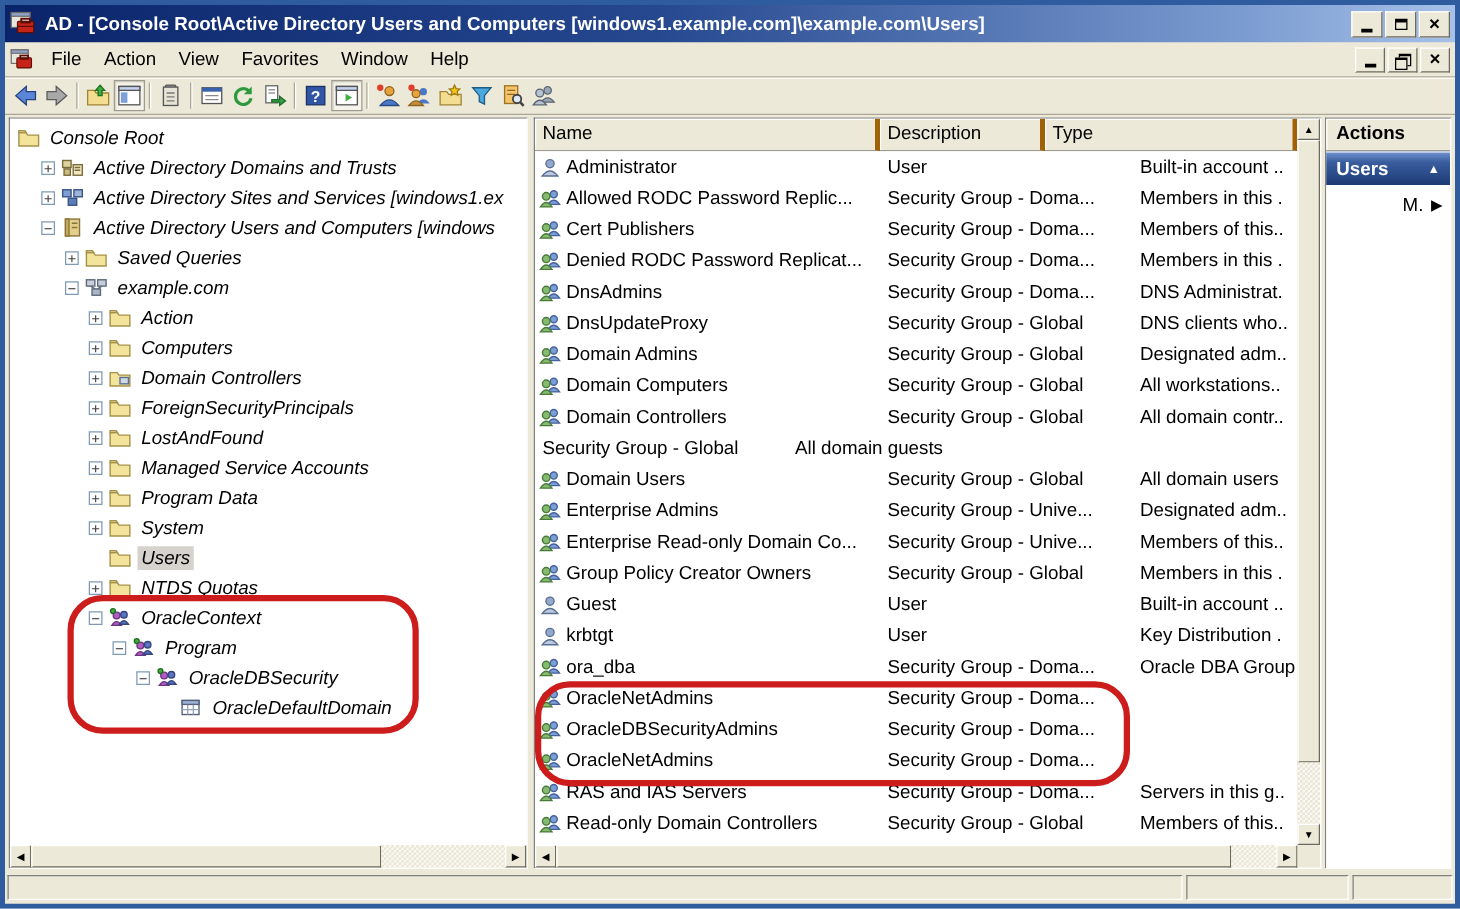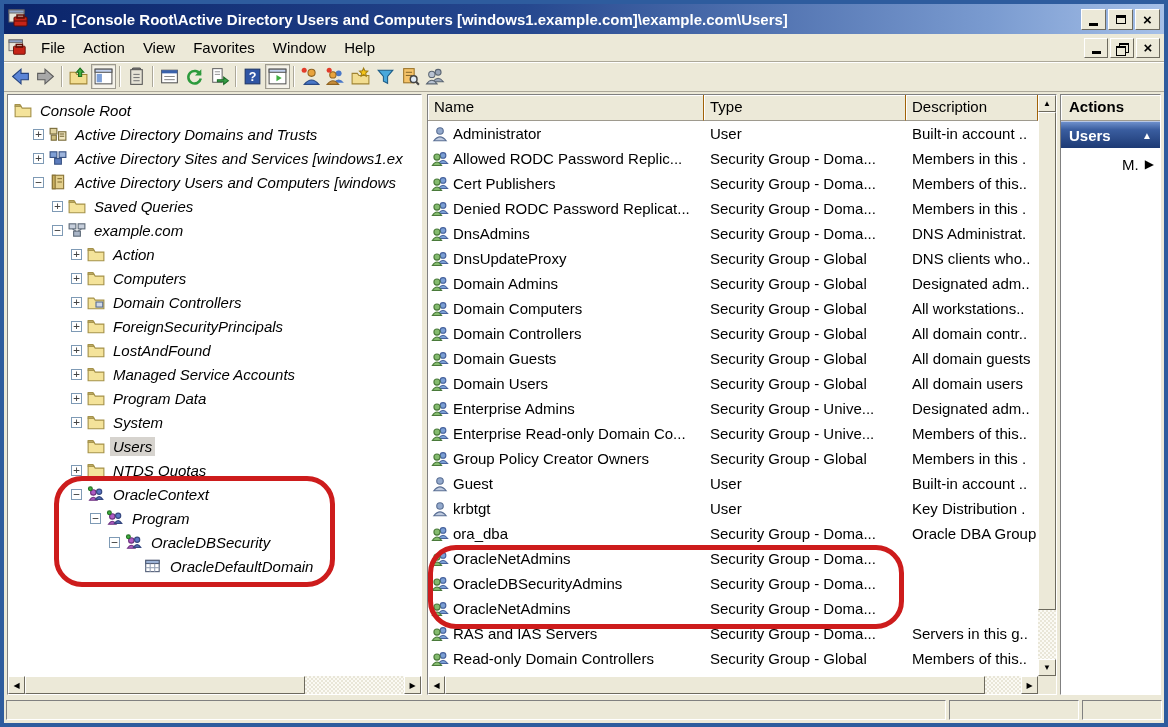--- a/index.html
+++ b/index.html
@@ -55,21 +55,21 @@
   .toggle.blank{visibility:hidden;}
   .ticon{width:18px;height:16px;flex:0 0 18px;margin-right:5px;}
   .tlabel{padding:1px 3px;font-style:italic;}
   .trow.sel .tlabel{background:#d6d3ce;}
   .splitter{width:5px;flex:0 0 5px;}
   
   .list-pane{flex:1;display:flex;flex-direction:column;min-width:0;min-height:0;}
   .list-top{flex:1;display:flex;min-height:0;}
   .list-view{flex:1;display:flex;flex-direction:column;min-width:0;overflow:hidden;background:#fff;}
   .list-header{display:flex;flex:0 0 26px;height:26px;}
-  .hcell{background:#ece9d8;border-right:1px solid #a16207;border-bottom:1px solid #9e9a8e;
+  .hcell{background:#ece9d8;border-right:4px solid #a16207;border-bottom:1px solid #9e9a8e;
     box-shadow:inset 1px 1px 0 #fff;padding:3px 6px;white-space:nowrap;overflow:hidden;}
   .hcell.c1{width:276px;flex:0 0 276px;}
   .hcell.c2{width:202px;flex:0 0 202px;}
   .hcell.c3{flex:1;}
   .list-rows{flex:1;overflow:hidden;background:#fff;}
   .lrow{display:flex;height:25px;align-items:center;}
   .lcell{white-space:nowrap;overflow:hidden;padding:0 6px;}
   .lcell.c1{width:276px;flex:0 0 276px;display:flex;align-items:center;padding-left:3px;}
   .lcell.c2{width:202px;flex:0 0 202px;}
   .lcell.c3{flex:1;padding-right:0;}
@@ -521,22 +521,22 @@
       </div>
     </div>
 
     <div class="splitter"></div>
 
     <div class="list-pane pane-border">
       <div class="list-top">
         <div class="list-view">
           <div class="list-header">
               <div class="hcell c1">Name</div>
+              <div class="hcell c3">Description</div>
               <div class="hcell c2">Type</div>
-              <div class="hcell c3">Description</div>
             </div>
           <div class="list-rows">
               <div class="lrow">
                 <div class="lcell c1">
                   <span class="licon"><svg width="18" height="16" viewBox="0 0 16 14">
                       <circle cx="8" cy="4.3" r="2.9" fill="#93a9cc" stroke="#5a6f94"></circle>
                       <path d="M2.5 13 q5.5-7 11 0z" fill="#bdc9de" stroke="#5a6f94"></path>
                     </svg></span>
                   <span>Administrator</span>
                 </div>
@@ -641,29 +641,20 @@
                       <path d="M6.6 11 q4.1-5.8 8.2 0z" fill="#7a9fd4" stroke="#46619c"></path>
                       <circle cx="5.3" cy="5.3" r="2.7" fill="#84bb6e" stroke="#4a7a3a"></circle>
                       <path d="M1.2 12.8 q4.1-6.2 8.2 0z" fill="#84bb6e" stroke="#4a7a3a"></path>
                     </svg></span>
                   <span>Domain Controllers</span>
                 </div>
                 <div class="lcell c2">Security Group - Global</div>
                 <div class="lcell c3">All domain contr..</div>
               </div>
               <div class="lrow">
-                <div class="lcell c1">
-                  <span class="licon"><svg width="18" height="16" viewBox="0 0 16 14">
-                      <circle cx="10.7" cy="3.8" r="2.5" fill="#7a9fd4" stroke="#46619c"></circle>
-                      <path d="M6.6 11 q4.1-5.8 8.2 0z" fill="#7a9fd4" stroke="#46619c"></path>
-                      <circle cx="5.3" cy="5.3" r="2.7" fill="#84bb6e" stroke="#4a7a3a"></circle>
-                      <path d="M1.2 12.8 q4.1-6.2 8.2 0z" fill="#84bb6e" stroke="#4a7a3a"></path>
-                    </svg></span>
-                  <span>Domain Guests</span>
-                </div>
                 <div class="lcell c2">Security Group - Global</div>
                 <div class="lcell c3">All domain guests</div>
               </div>
               <div class="lrow">
                 <div class="lcell c1">
                   <span class="licon"><svg width="18" height="16" viewBox="0 0 16 14">
                       <circle cx="10.7" cy="3.8" r="2.5" fill="#7a9fd4" stroke="#46619c"></circle>
                       <path d="M6.6 11 q4.1-5.8 8.2 0z" fill="#7a9fd4" stroke="#46619c"></path>
                       <circle cx="5.3" cy="5.3" r="2.7" fill="#84bb6e" stroke="#4a7a3a"></circle>
                       <path d="M1.2 12.8 q4.1-6.2 8.2 0z" fill="#84bb6e" stroke="#4a7a3a"></path>

